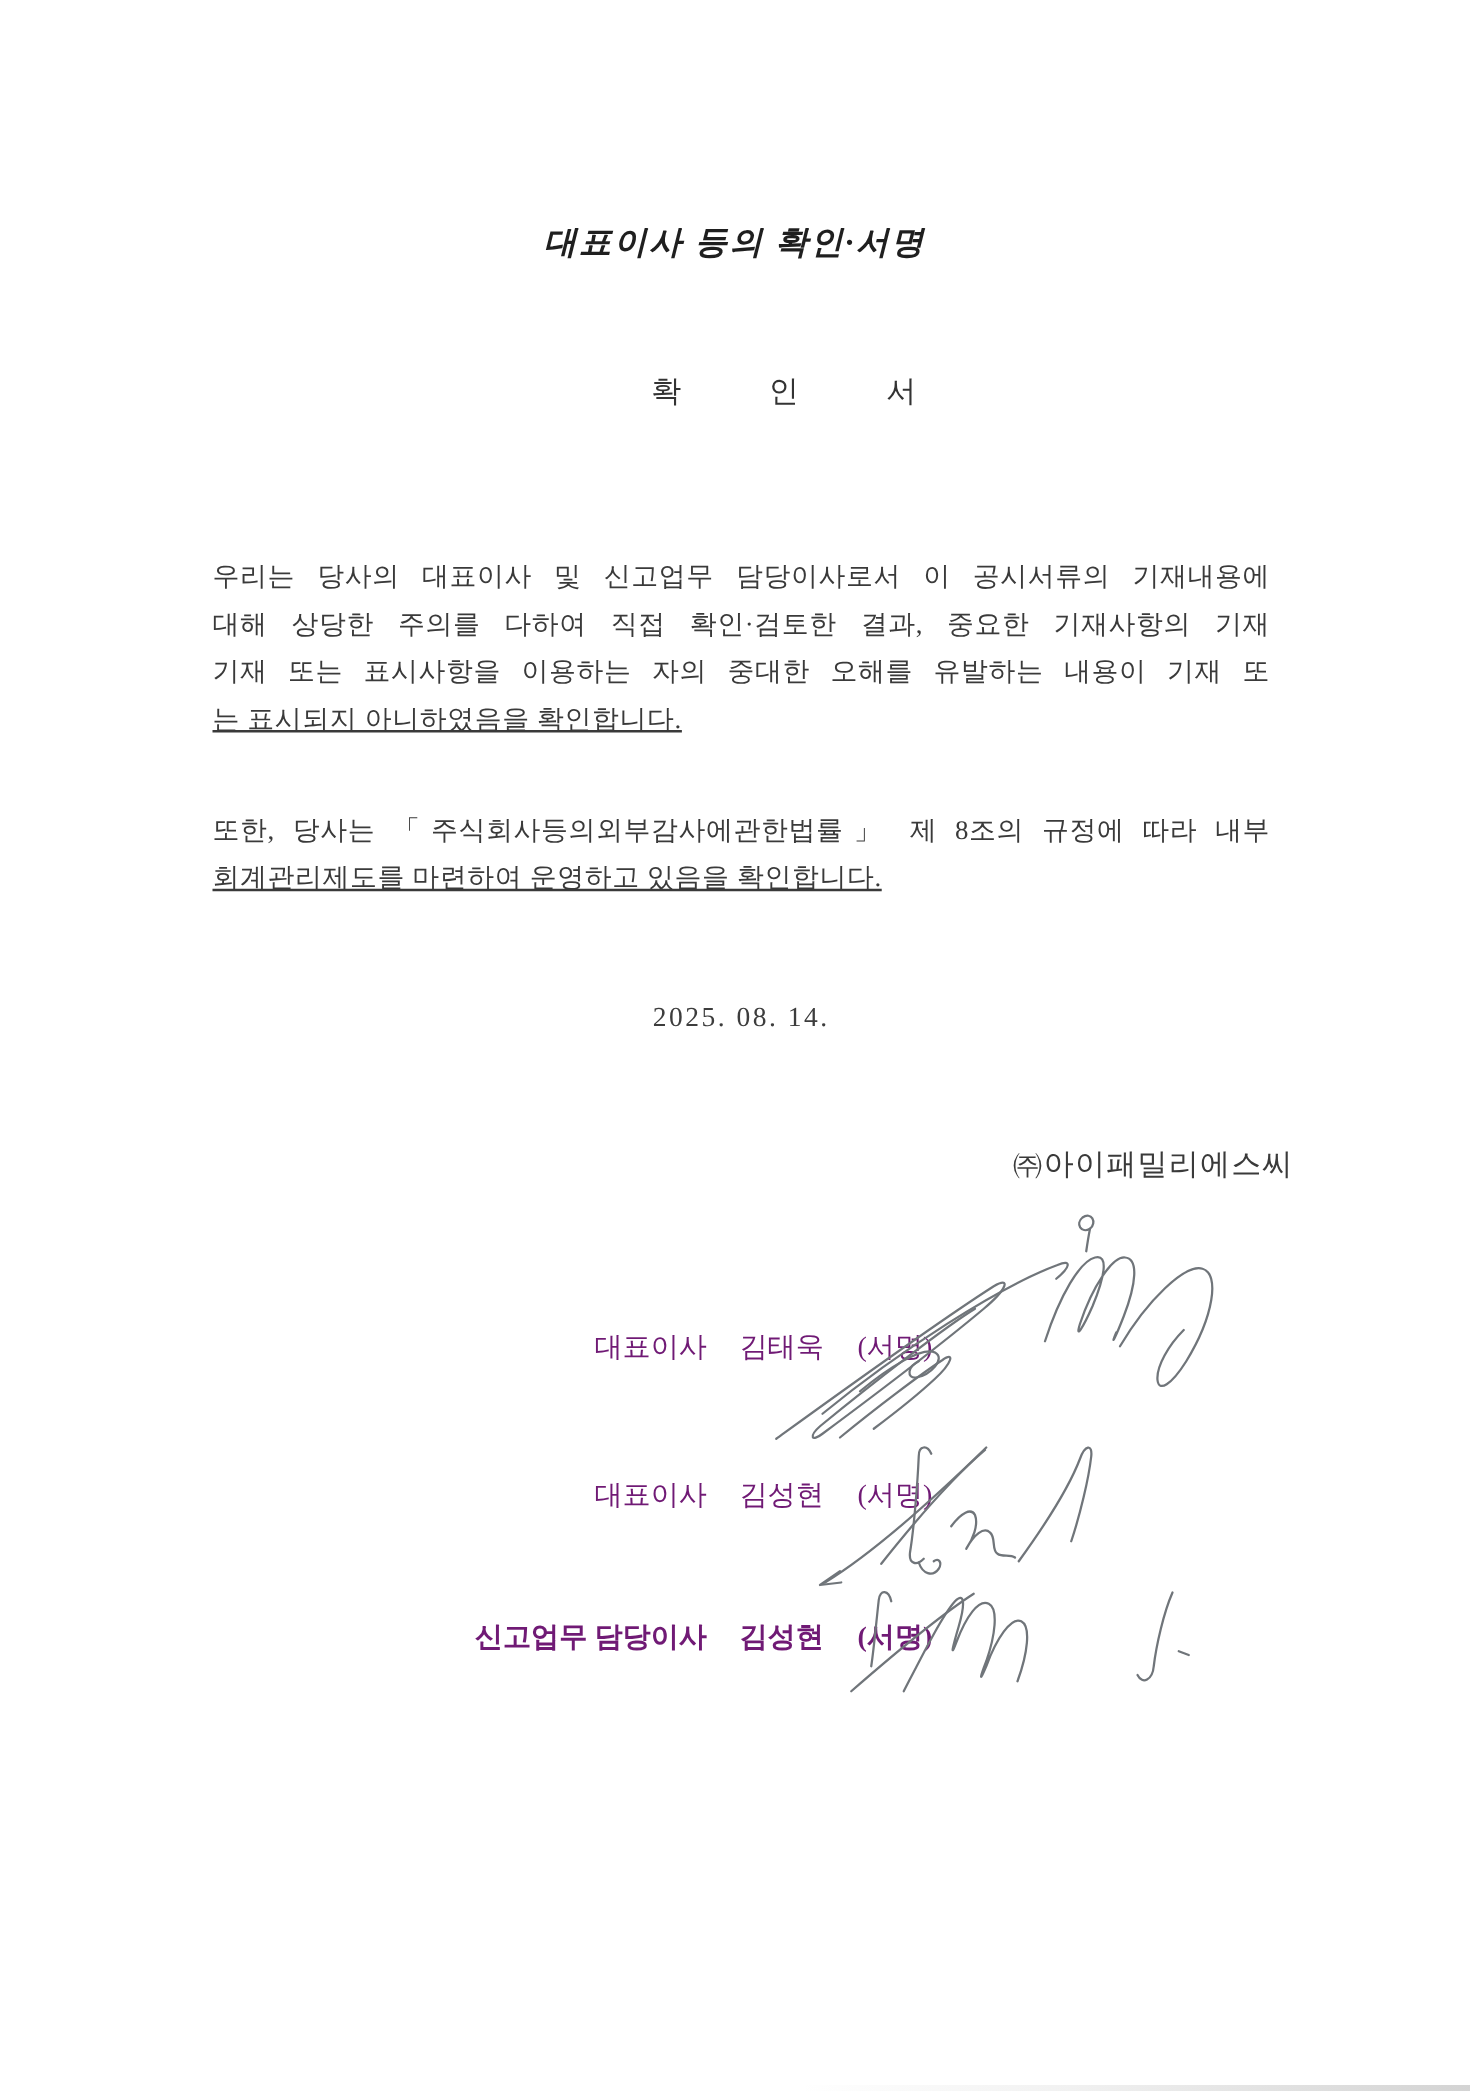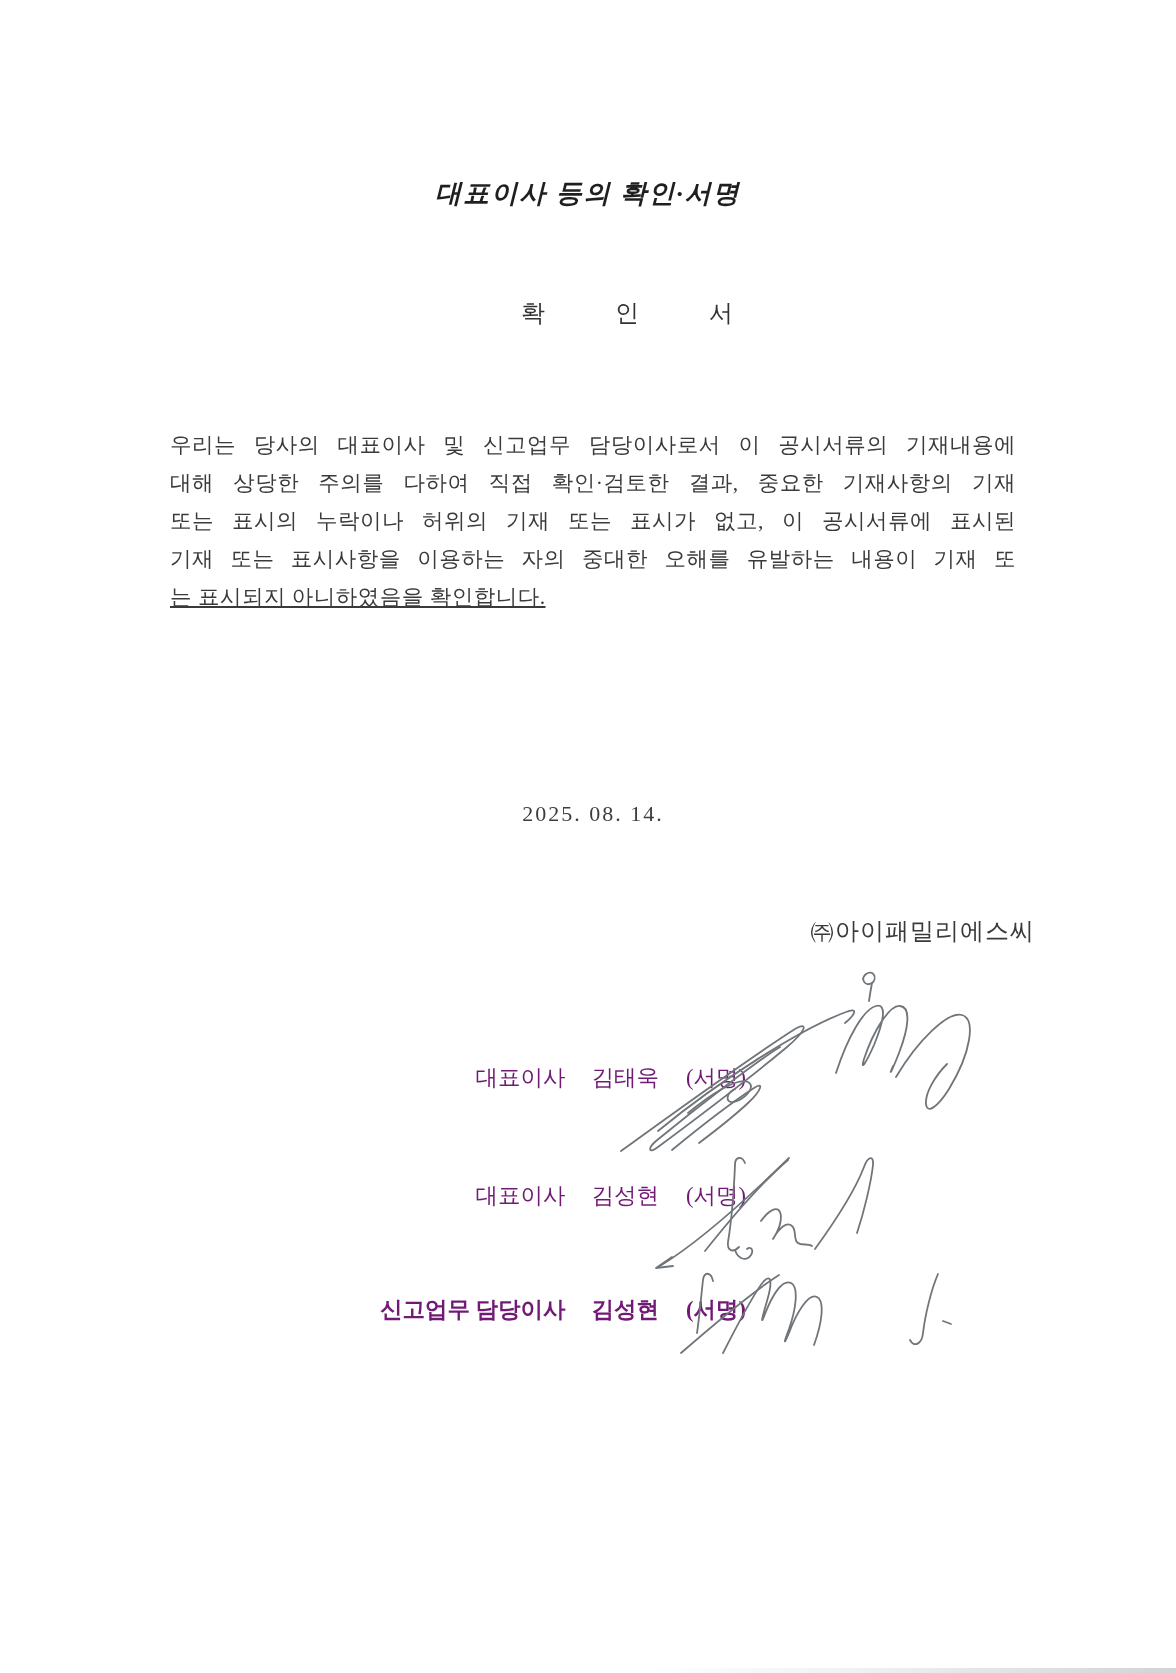--- a/index.html
+++ b/index.html
@@ -23,21 +23,21 @@
     text-align:center;
     font-size:24px;color:#333;
     word-spacing:64px;
     margin-left:39px;
   }
   .para{
     position:absolute;left:170px;width:846px;
     font-size:21.5px;line-height:38px;
     letter-spacing:0.5px;color:#3a3a3a;
   }
-  .para1{top:426px;}
+  .para1{top:442px;}
   .para2{top:645px;}
   .jline{text-align:justify;text-align-last:justify;}
   .jline-last{text-align:right;text-align-last:left;text-decoration:underline;}
   .doc-date{
     position:absolute;top:801px;left:170px;width:846px;
     text-align:center;
     font-size:22px;letter-spacing:2px;color:#3d3d3d;
   }
   .doc-company{
     position:absolute;top:915px;right:141px;
@@ -70,25 +70,28 @@
 
 <div class="page">
 
   <div class="doc-title">대표이사 등의 확인·서명</div>
 
   <div class="doc-subtitle">확 인 서</div>
 
   <div class="para para1">
     <div class="jline">우리는 당사의 대표이사 및 신고업무 담당이사로서 이 공시서류의 기재내용에</div>
     <div class="jline">대해 상당한 주의를 다하여 직접 확인·검토한 결과, 중요한 기재사항의 기재</div>
-    <div class="jline">또는 표시의 누락이나 허위의 기재 또는 표시가 없고, 이 공시서류에 표시된</div>
     <div class="jline">기재 또는 표시사항을 이용하는 자의 중대한 오해를 유발하는 내용이 기재 또</div>
     <div class="jline-last">는 표시되지 아니하였음을 확인합니다.</div>
   </div>
 
+  <div class="para para2">
+    <div class="jline">또한, 당사는 「주식회사등의외부감사에관한법률」 제 8조의 규정에 따라 내부</div>
+    <div class="jline-last">회계관리제도를 마련하여 운영하고 있음을 확인합니다.</div>
+  </div>
 
   <div class="doc-date">2025. 08. 14.</div>
 
   <div class="doc-company">㈜아이패밀리에스씨</div>
 
   <div class="sig-row sig-row-1">
     <span>대표이사</span><span class="sig-name">김태욱</span><span class="sig-label">(서명)</span>
   </div>
 
   <div class="sig-row sig-row-2">

